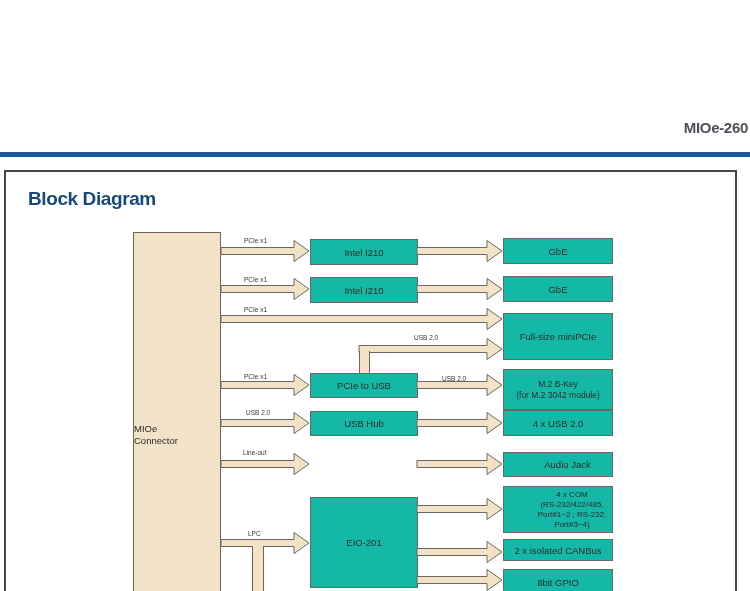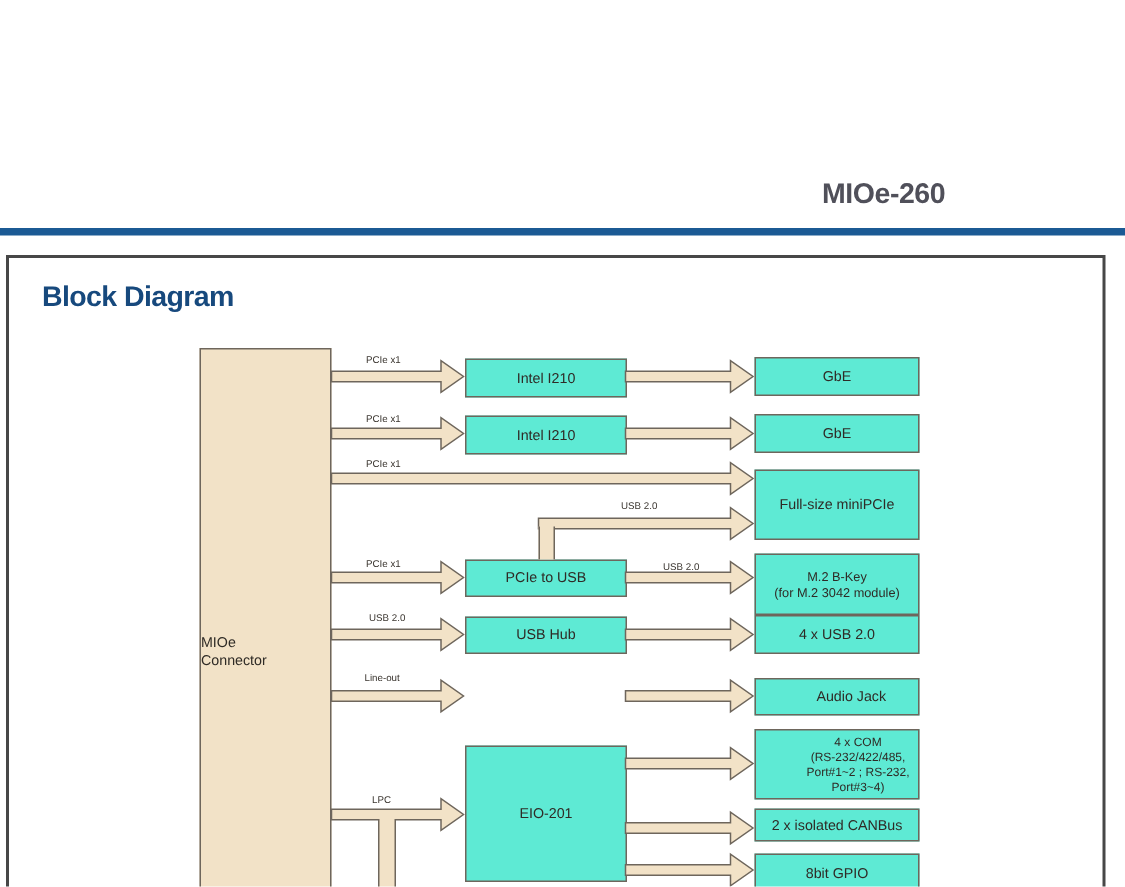--- a/index.html
+++ b/index.html
@@ -1,38 +1,38 @@
 <!DOCTYPE html>
 <html><head>
 <meta charset="utf-8">
 <style>
   html,body{margin:0;padding:0;}
   body{
     width:750px;height:591px;position:relative;overflow:hidden;
     background:#ffffff;font-family:"Liberation Sans", sans-serif;
   }
   .product-title{
-    position:absolute;top:119px;right:2px;width:200px;
-    font-size:19px;font-weight:700;letter-spacing:-0.3px;color:#50505a;
+    position:absolute;top:119px;right:2px;width:200px;text-align:right;
+    font-size:15px;font-weight:700;letter-spacing:-0.3px;color:#50505a;
   }
   .accent-line{
     position:absolute;top:152px;left:0;width:750px;height:5px;background:#1b5a94;
   }
   .panel{
     position:absolute;top:170px;left:4px;width:733px;height:430px;
     border:2px solid #474747;background:#ffffff;box-sizing:border-box;
   }
   .panel-title{
     position:absolute;top:188px;left:28px;margin:0;
     font-size:19px;font-weight:700;letter-spacing:-0.4px;color:#17497d;
   }
   .diagram{position:absolute;top:0;left:0;width:750px;height:591px;}
   .box{
     position:absolute;box-sizing:border-box;
-    background:#5eead4;border:1px solid #6e665c;
+    background:#14b8a6;border:1px solid #6e665c;
     display:flex;align-items:center;justify-content:center;text-align:center;
     font-size:9.5px;line-height:11px;color:#2f2b26;white-space:pre-line;
   }
   .box.small{font-size:8px;line-height:10px;}
   .box.med{font-size:8.5px;line-height:10.5px;}
   .connector-box{background:#f2e2c7;border:1px solid #6e665c;position:absolute;box-sizing:border-box;}
   .connector-label{
     position:absolute;left:0;top:190px;width:100%;text-align:left;
     font-size:9.5px;line-height:11.5px;color:#2f2b26;white-space:pre-line;
   }

